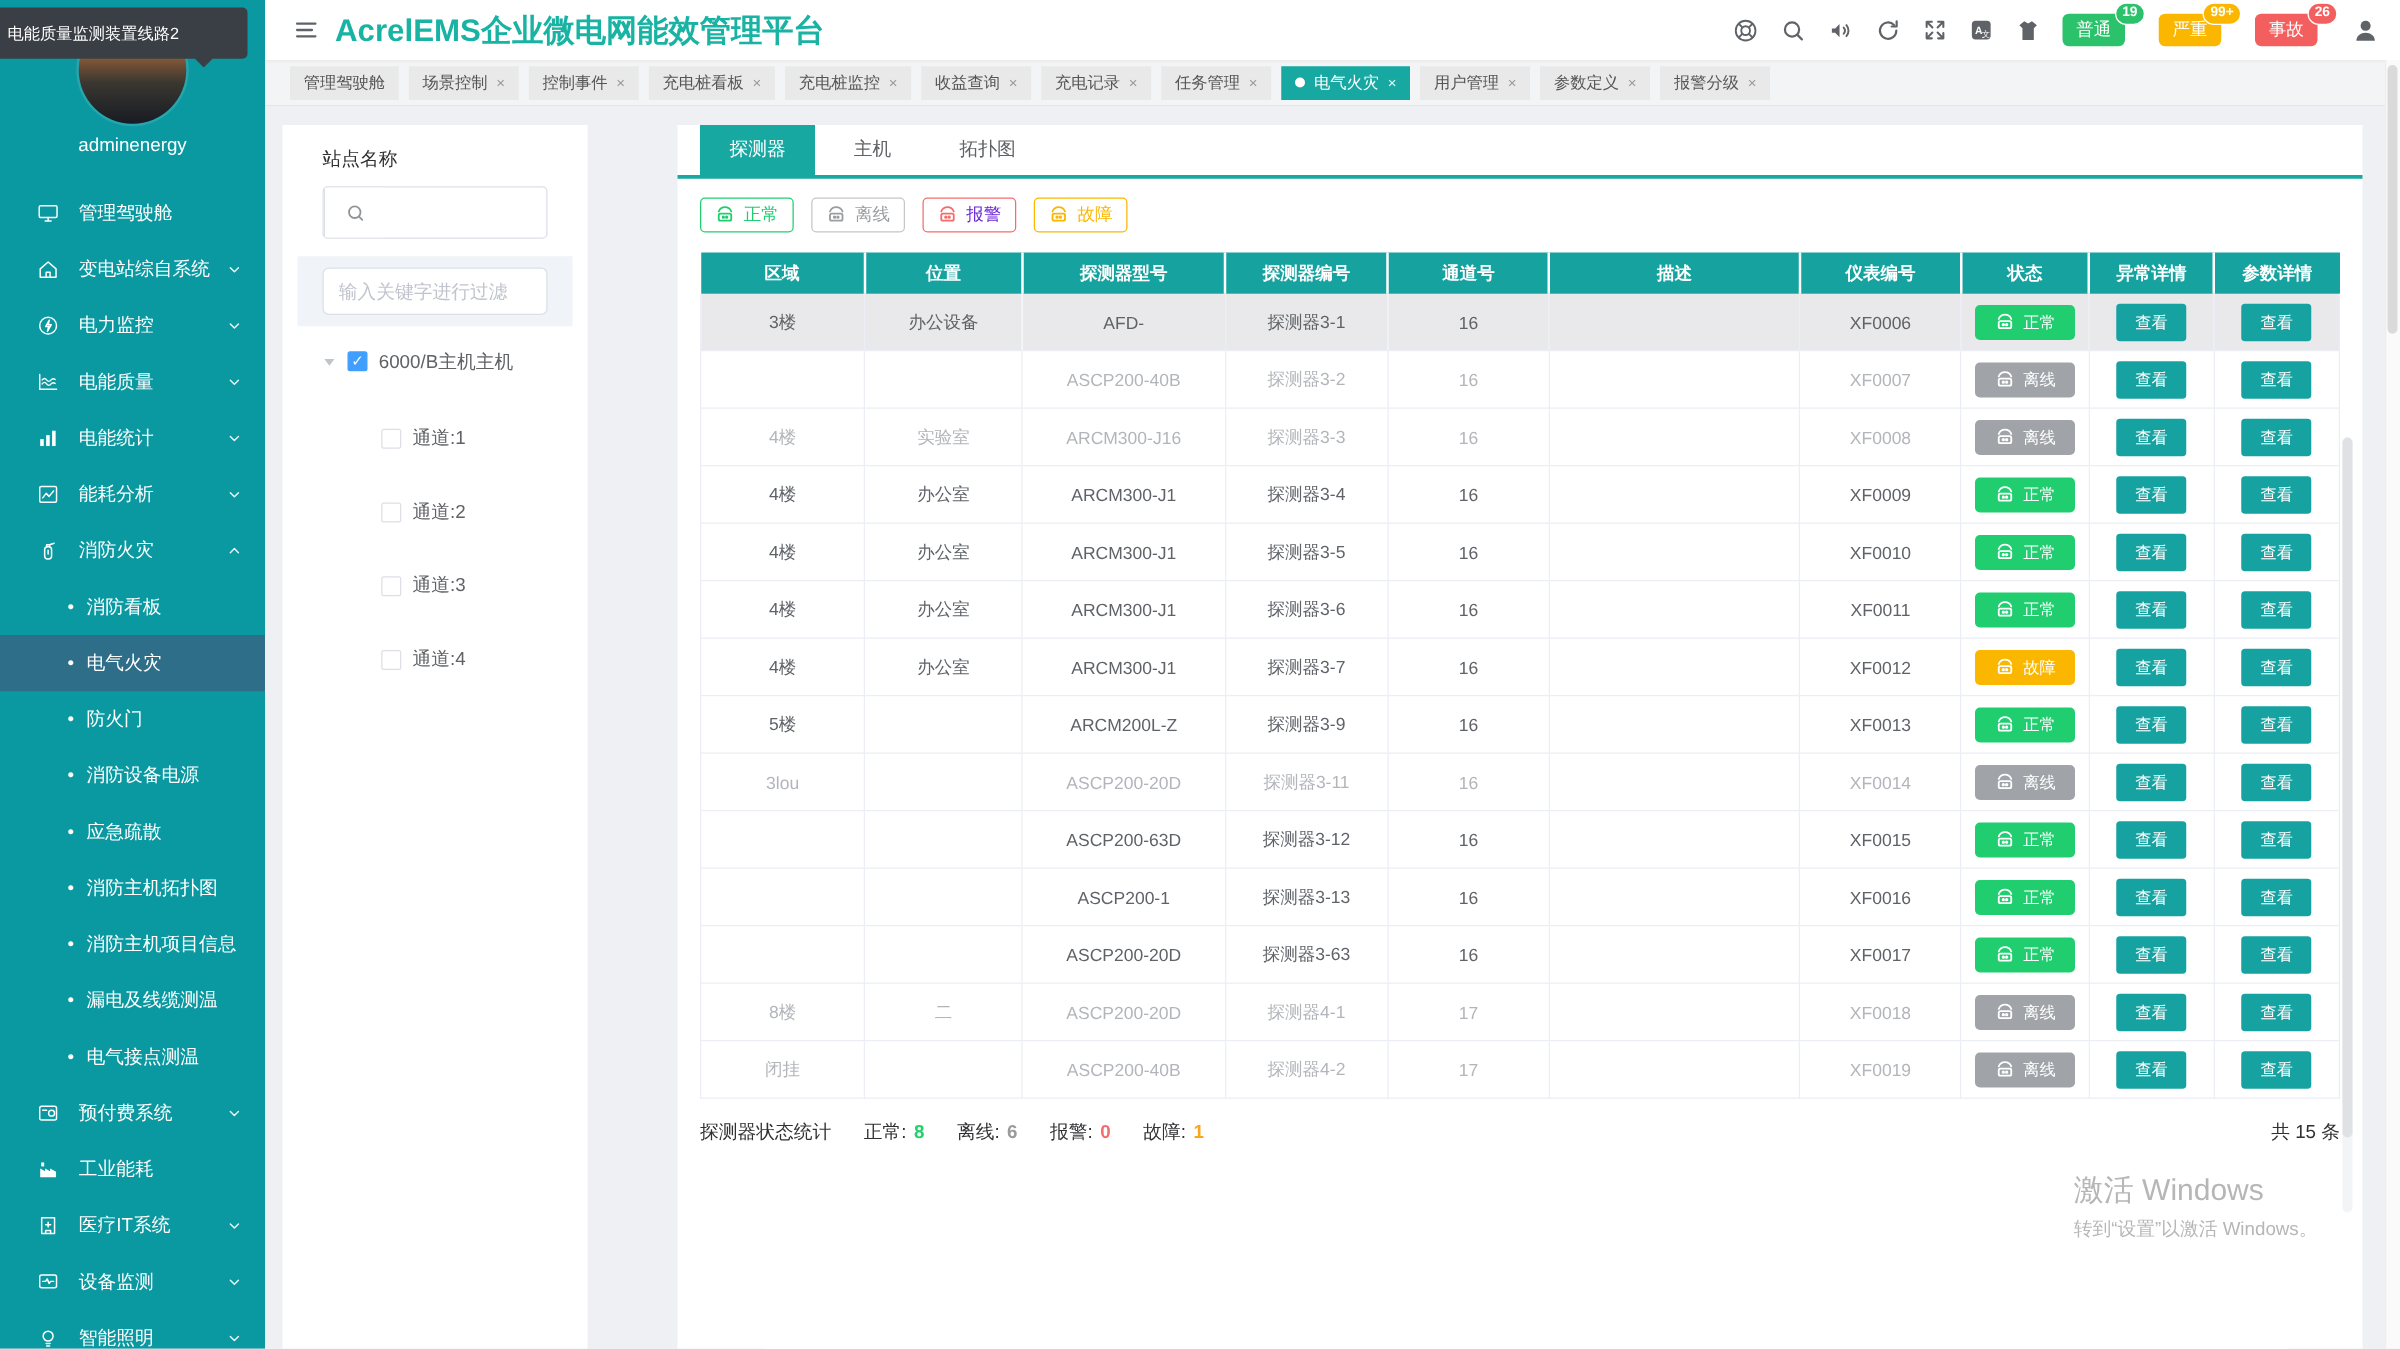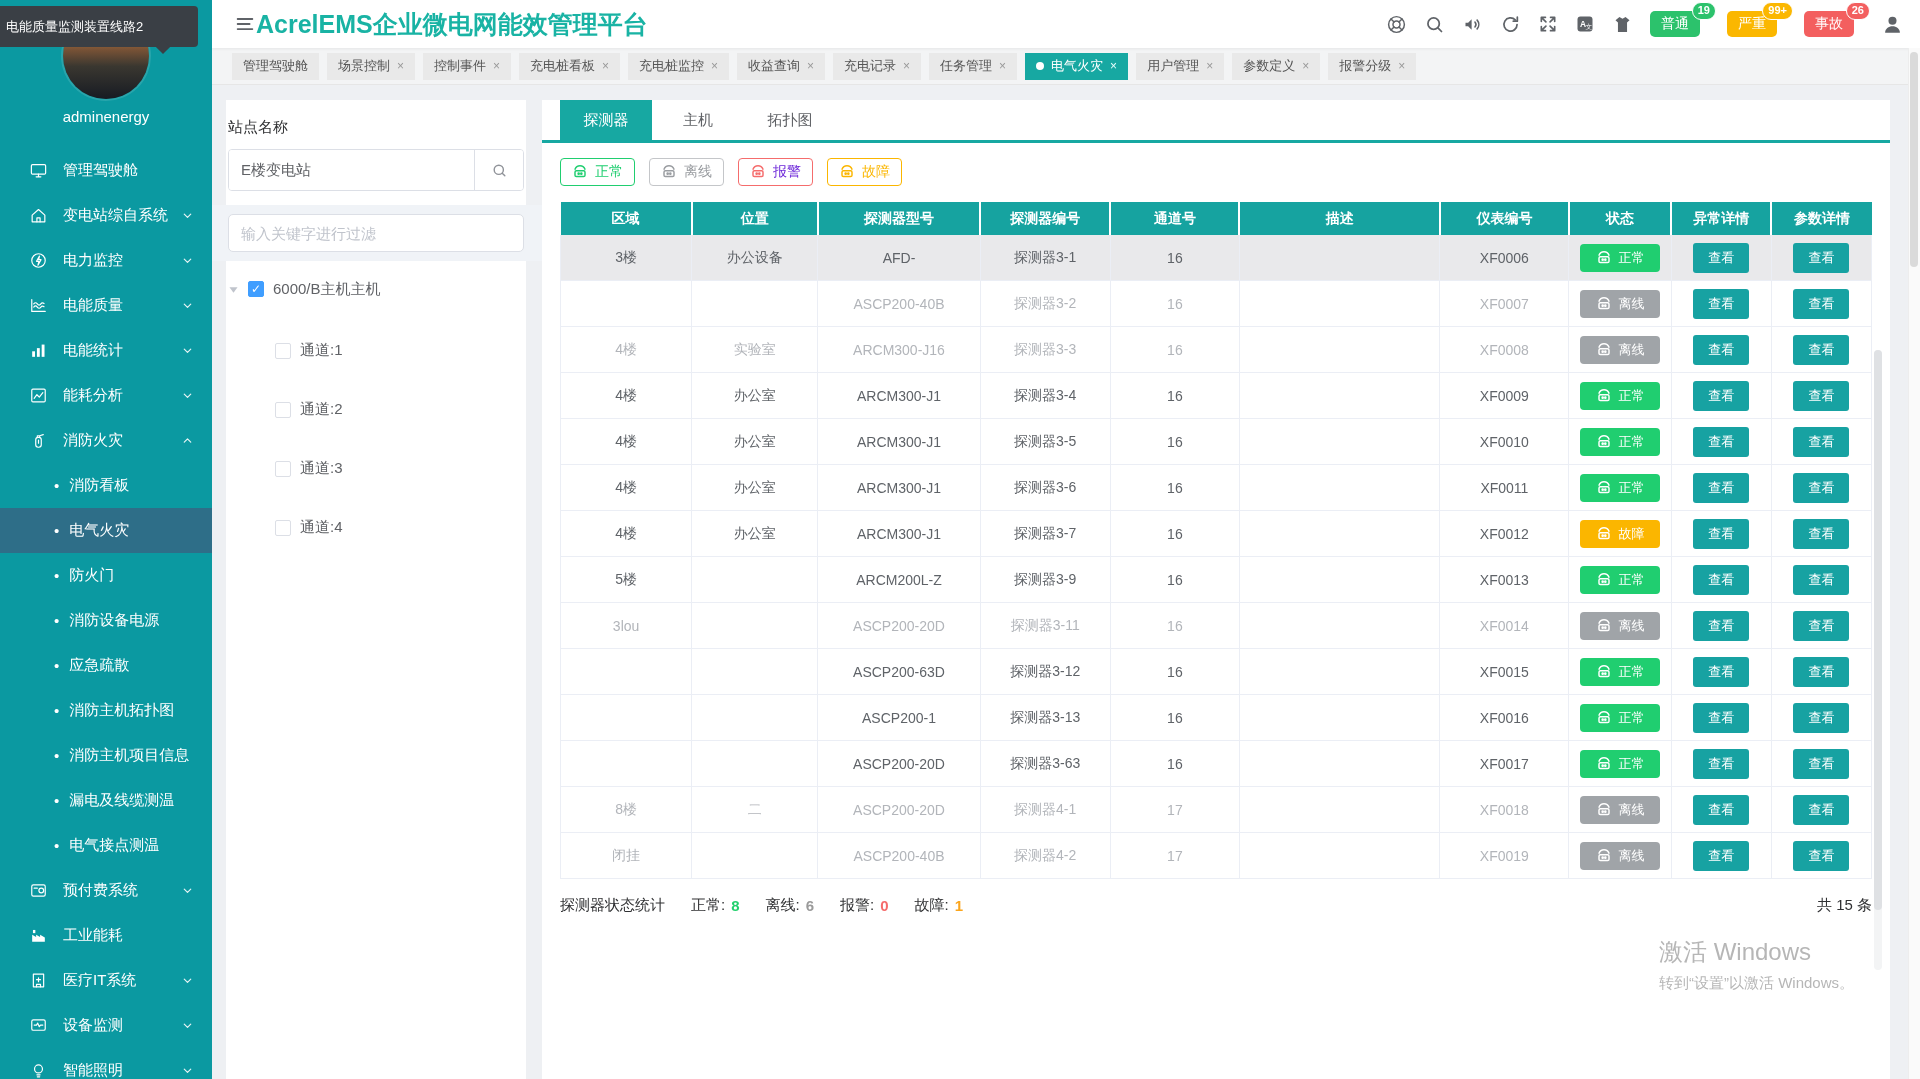--- a/index.html
+++ b/index.html
@@ -17,40 +17,40 @@
   .side-item .s-icon{width:20px;height:20px;display:flex;align-items:center;justify-content:center;}
   .side-item .lbl{flex:1;margin-left:15px;white-space:nowrap;}
   .chev{display:flex;opacity:.9;}
   .sub-item{height:45px;display:flex;align-items:center;padding-left:54px;font-size:15px;cursor:pointer;white-space:nowrap;}
   .sub-item .bullet{margin-right:10px;font-size:15px;}
   .sub-item.active{background:#2e6e88;}
 
   
   .topbar{position:absolute;left:212px;right:0;top:0;height:48px;background:#fff;display:flex;align-items:center;z-index:4;box-shadow:0 1px 3px rgba(0,0,0,.06);}
   .hamburger{margin-left:22px;display:flex;cursor:pointer;}
-  .title{color:#19b3a4;font-size:25px;font-weight:600;margin-left:0;white-space:nowrap;}
+  .title{color:#19b3a4;font-size:25px;font-weight:600;margin-left:12px;white-space:nowrap;}
   .topbar-right{margin-left:auto;display:flex;align-items:center;gap:17px;padding-right:16px;}
   .tb-icon{display:flex;cursor:pointer;}
   .alarm-chip{position:relative;height:26px;border-radius:5px;color:#fff;font-size:14px;display:flex;align-items:center;padding:0 11px;cursor:pointer;margin-right:10px;}
   .alarm-count{position:absolute;top:-9px;right:-16px;color:#fff;border:1px solid #fff;border-radius:9px;
     padding:0 5px;font-size:11px;height:16px;line-height:15px;font-weight:bold;white-space:nowrap;}
 
   
   .tabbar{position:absolute;left:212px;right:0;top:48px;height:37px;background:#f3f4f5;display:flex;align-items:center;
     gap:8px;padding-left:20px;border-bottom:1px solid #e6e6e6;box-sizing:border-box;}
   .tab-chip{height:27px;background:#e9e9e9;color:#555;font-size:13px;display:flex;align-items:center;padding:0 11px;gap:7px;cursor:pointer;white-space:nowrap;}
   .tab-chip .x{color:#999;font-size:12px;}
   .tab-chip.active{background:#17a8a2;color:#fff;}
   .tab-chip.active .x{color:#e8fffd;}
   .tab-chip .dot{width:8px;height:8px;border-radius:50%;background:#fff;}
 
   
   .content{position:absolute;left:212px;top:85px;right:0;bottom:0;background:#eef0f3;}
 
-  .site-panel{position:absolute;left:14px;top:15px;width:300px;bottom:0;background:#fff;box-sizing:border-box;padding:18px 2px;}
+  .site-panel{position:absolute;left:14px;top:15px;width:244px;bottom:0;background:#fff;box-sizing:border-box;padding:18px 32px;}
   .sp-label{font-size:15px;color:#303133;}
   .input-group{margin-top:12px;display:flex;height:40px;border:1px solid #dcdfe6;border-radius:4px;overflow:hidden;background:#fff;}
   .input-group input{flex:1;min-width:0;border:0;outline:0;padding:0 12px;font-size:15px;color:#606266;font-family:inherit;}
   .search-btn{width:48px;border-left:1px solid #dcdfe6;display:flex;align-items:center;justify-content:center;background:#fff;cursor:pointer;}
   .filter-band{margin:14px -20px 0;padding:9px 20px;background:#f0f3f7;}
   .filter-band input{width:100%;box-sizing:border-box;height:38px;border:1px solid #dcdfe6;border-radius:5px;
     padding:0 12px;font-size:15px;color:#606266;outline:0;font-family:inherit;background:#fff;}
   ::placeholder{color:#c0c4cc;}
   .tree{margin-top:12px;font-size:15px;color:#606266;}
   .tree-root{display:flex;align-items:center;height:32px;gap:9px;cursor:pointer;}
@@ -439,21 +439,20 @@
         <span>报警分级</span>
         <span class="x">×</span>
       </span>
     </div>
 
   <div class="content">
 
     <section class="site-panel">
       <div class="sp-label">站点名称</div>
       <div class="input-group">
-        <input type="text" value="E楼变电站" style="">
         <span class="search-btn" id="site-search-btn">
             <svg width="17" height="17" viewBox="0 0 24 24" fill="none" stroke="#909399" stroke-width="2" stroke-linecap="round" stroke-linejoin="round">
               <circle cx="11" cy="11" r="6.5"></circle>
               <path d="M15.9 15.9 19.5 19.5"></path>
             </svg>
           </span>
       </div>
       <div class="filter-band">
         <input type="text" placeholder="输入关键字进行过滤" style="">
       </div>

